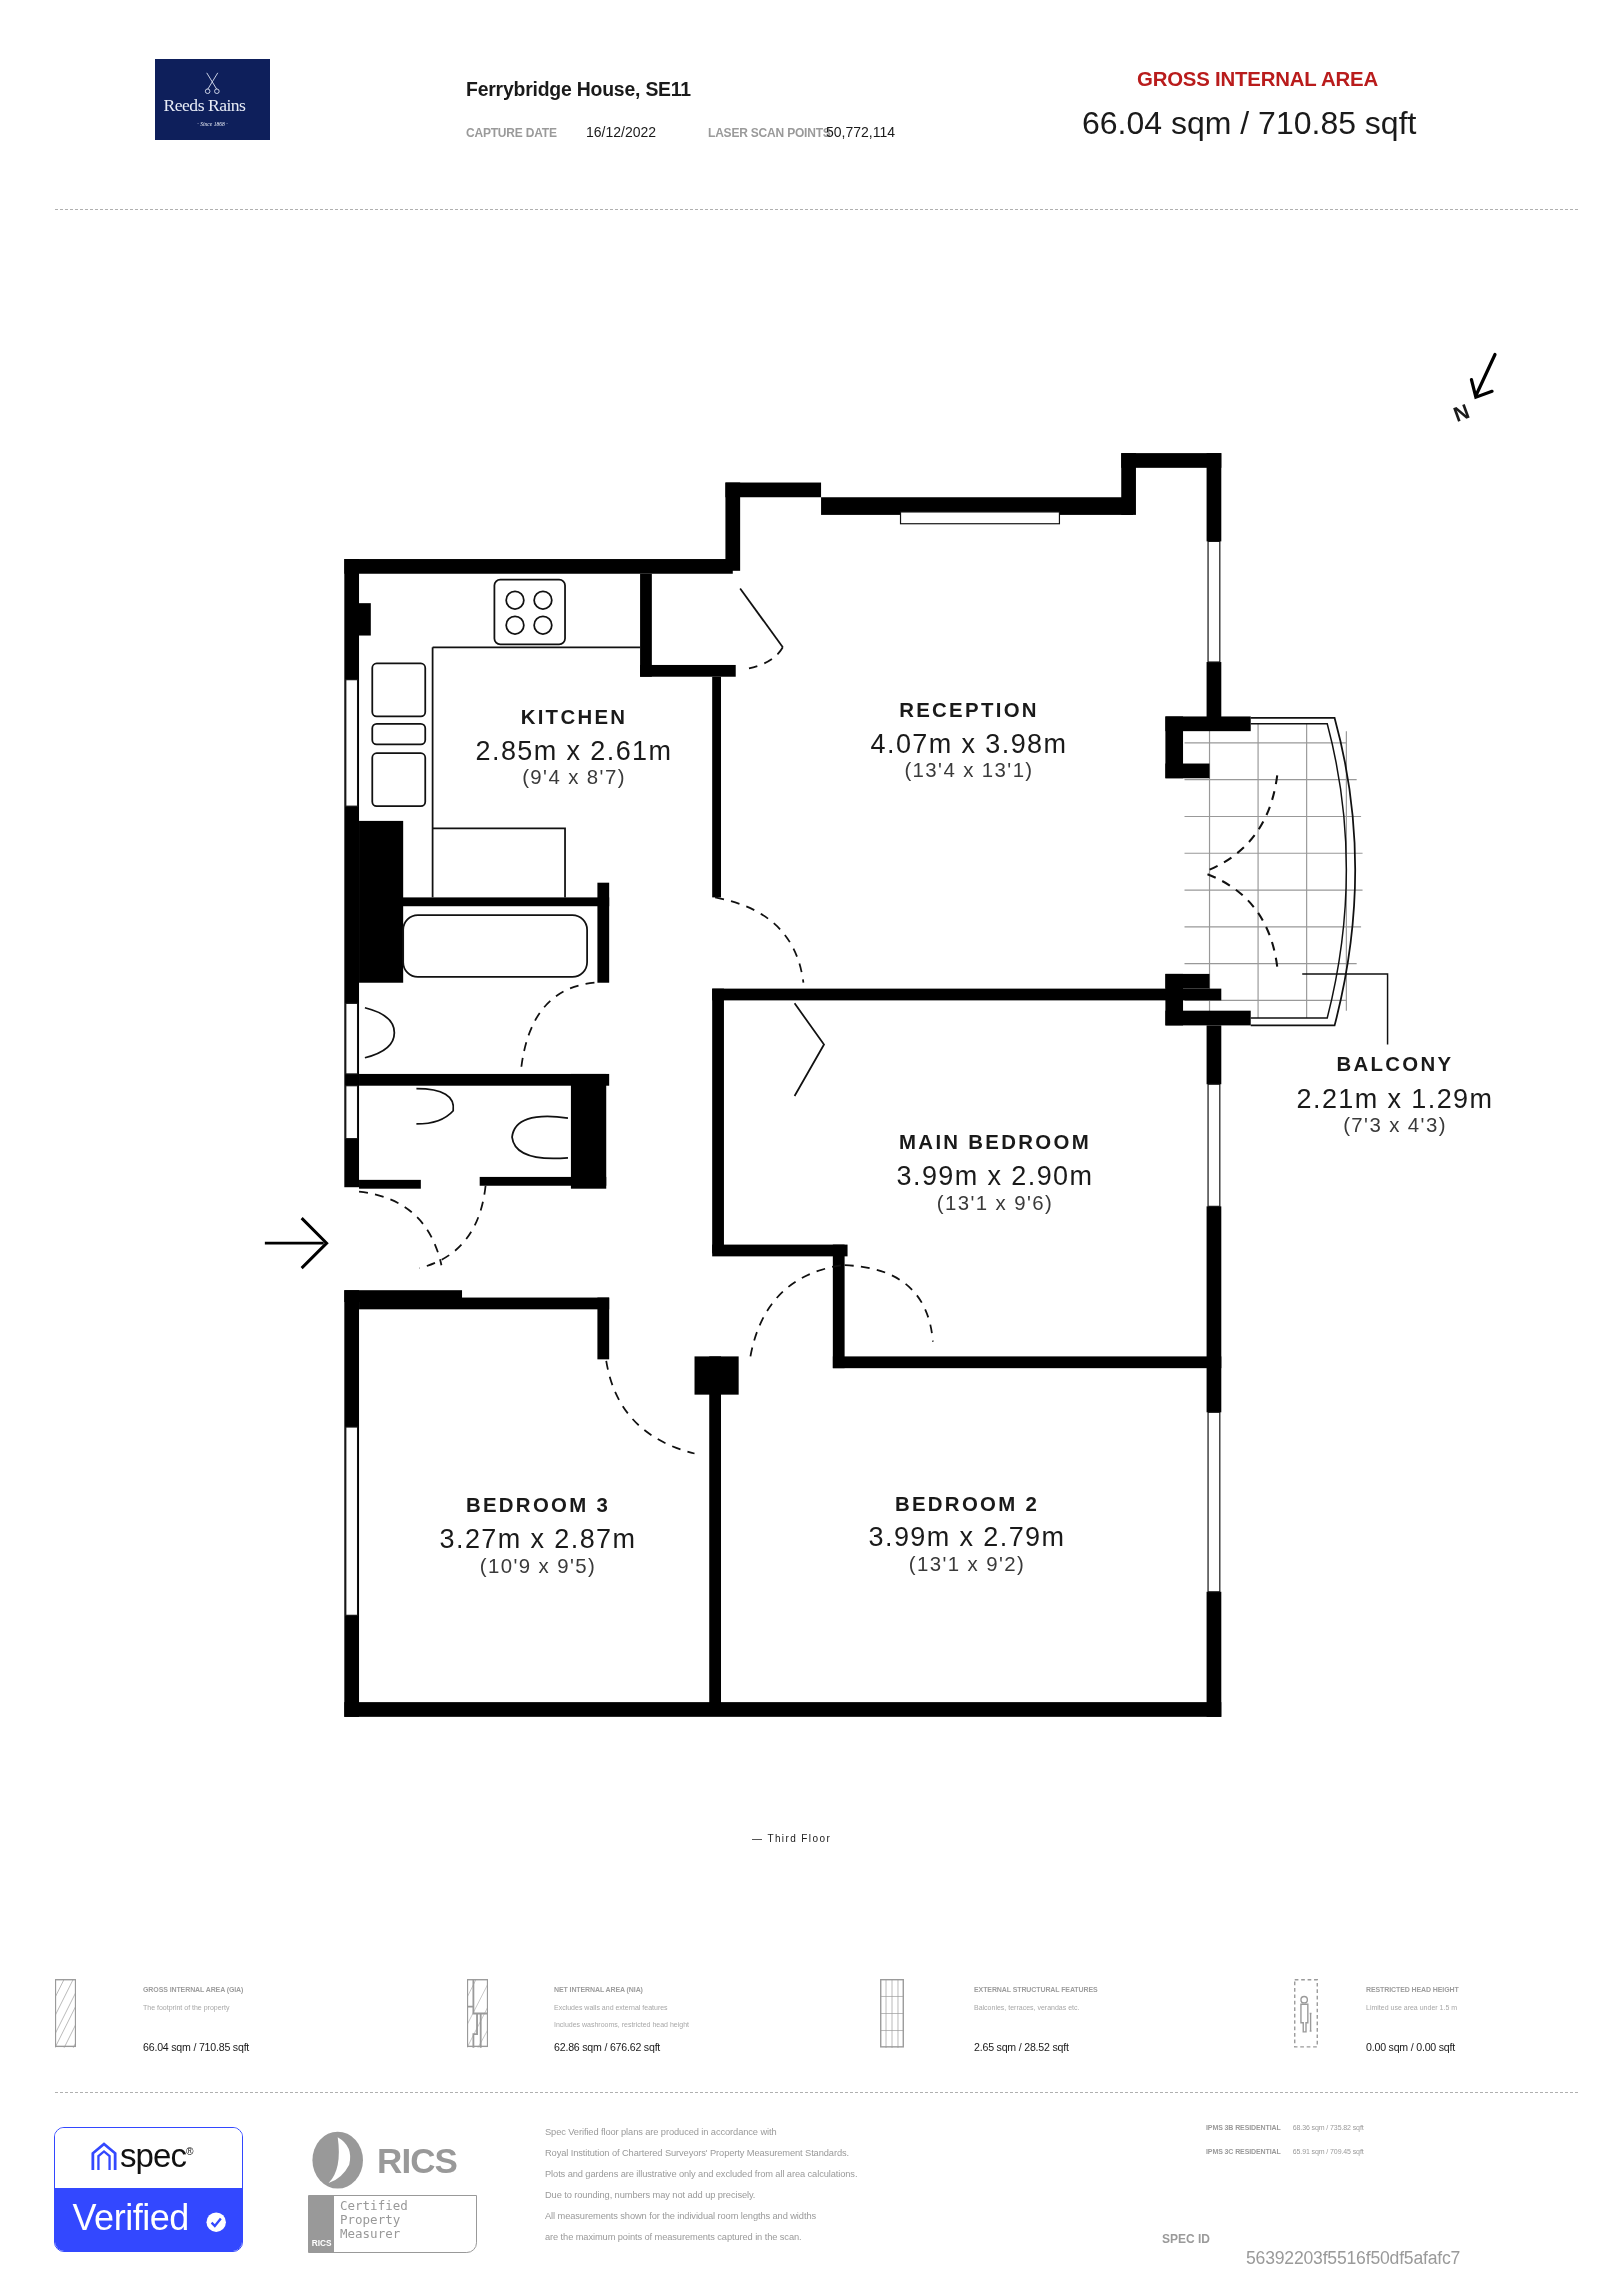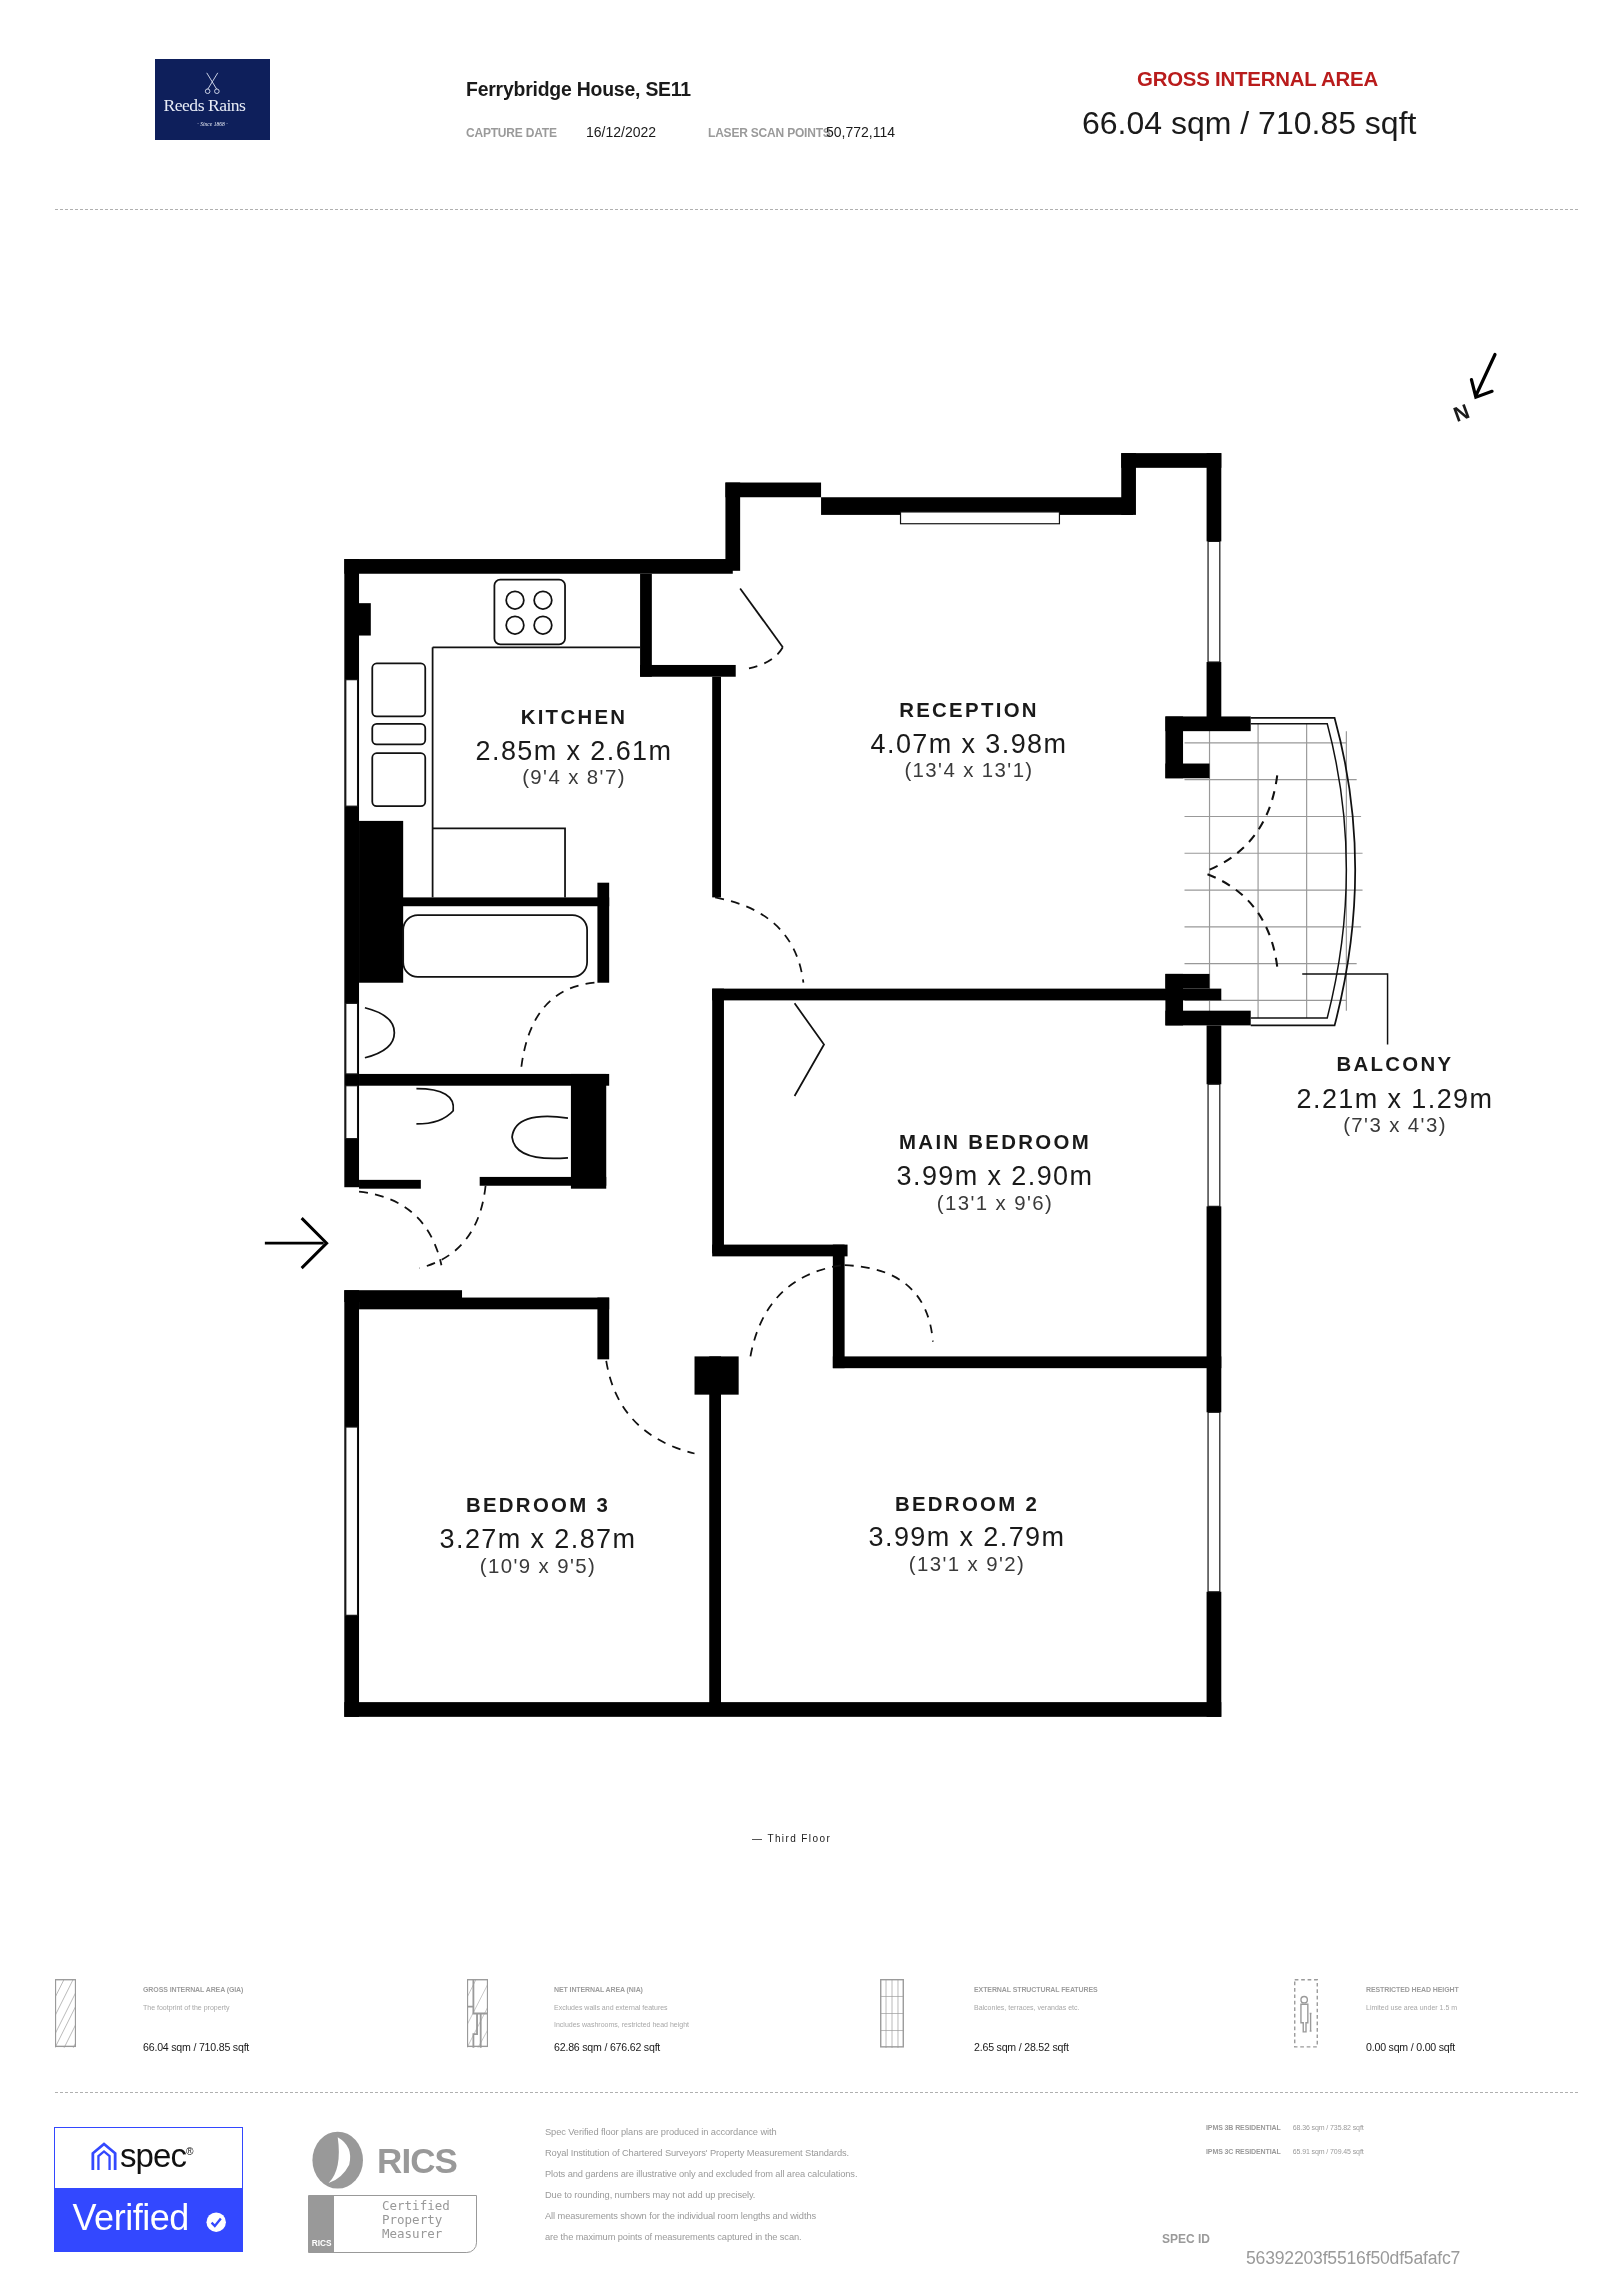--- a/index.html
+++ b/index.html
@@ -16,31 +16,31 @@
   .gia-label{left:1137px;top:68px;font-size:20.4px;color:#b91c1c;font-weight:bold;letter-spacing:-0.2px;}
   .gia-val{left:1082px;top:105px;font-size:32px;color:#1a1a1a;}
   .divider{left:55px;width:1523px;height:0;border-top:1.9px dashed #b0b0b0;}
   .room-name{font-size:20.4px;font-weight:bold;letter-spacing:2.3px;text-align:center;transform:translateX(-50%);white-space:nowrap;}
   .room-dim{font-size:27px;letter-spacing:1.4px;text-align:center;transform:translateX(-50%);white-space:nowrap;}
   .room-imp{font-size:20.4px;letter-spacing:1.4px;color:#3a3a3a;text-align:center;transform:translateX(-50%);white-space:nowrap;}
   .floor-label{left:752px;top:1833px;font-size:10px;font-weight:normal;letter-spacing:1.4px;}
   .legend-title{font-size:7px;color:#9d9d9d;font-weight:bold;letter-spacing:-0.1px;}
   .legend-desc{font-size:7px;color:#a8a8a8;}
   .legend-val{font-size:10.6px;color:#1a1a1a;letter-spacing:-0.2px;}
-  .spec-badge{left:54px;top:2127px;width:189px;height:125px;border:1.9px solid #3348ff;border-radius:0;overflow:hidden;box-sizing:border-box;}
+  .spec-badge{left:54px;top:2127px;width:189px;height:125px;border:1.9px solid #3348ff;border-radius:10px;overflow:hidden;box-sizing:border-box;}
   .spec-top{position:absolute;left:0;top:0;right:0;height:60px;background:#fff;}
   .spec-bottom{position:absolute;left:0;top:60px;right:0;bottom:0;background:#3348ff;}
   .spec-word{position:absolute;left:53px;top:9.3px;font-size:33px;color:#111;letter-spacing:-0.9px;}
   .verified{position:absolute;left:17.6px;top:9.3px;font-size:36px;color:#fff;letter-spacing:-0.5px;}
   .rics{left:308px;top:2128px;}
   .rics-word{position:absolute;left:69px;top:13px;font-size:35px;font-weight:bold;color:#999;letter-spacing:-0.9px;}
   .cert-box{position:absolute;left:0;top:67px;width:167px;height:56px;border:1.4px solid #999;border-radius:0 0 10.2px 0;}
   .cert-left{position:absolute;left:0;top:0;width:25.4px;height:56px;background:#999;}
   .cert-left span{position:absolute;bottom:3.7px;left:0;right:0;text-align:center;font-size:8.3px;font-weight:bold;color:#fff;}
-  .cert-text{position:absolute;left:31px;top:2.8px;font-family:"DejaVu Sans Mono",monospace;font-size:12.5px;color:#999;line-height:14px;margin-left:42px;}
+  .cert-text{position:absolute;left:31px;top:2.8px;font-family:"DejaVu Sans Mono",monospace;font-size:12.5px;color:#999;line-height:14px;}
   .disc{left:545px;top:2122px;font-size:9.3px;color:#9a9a9a;line-height:21px;letter-spacing:-0.1px;}
   .ipms{font-size:7px;color:#9a9a9a;font-weight:bold;letter-spacing:-0.1px;}
   .ipms span{font-weight:normal;margin-left:12px;}
   .specid-label{left:1162px;top:2232px;font-size:12px;color:#9a9a9a;font-weight:bold;}
   .specid-val{left:1246px;top:2226px;font-size:17.6px;color:#9a9a9a;letter-spacing:-0.2px;margin-top:22px;}
 </style>
 </head>
 <body>
 
 <svg id="plan" viewBox="0 0 1103 1560" preserveAspectRatio="none">

